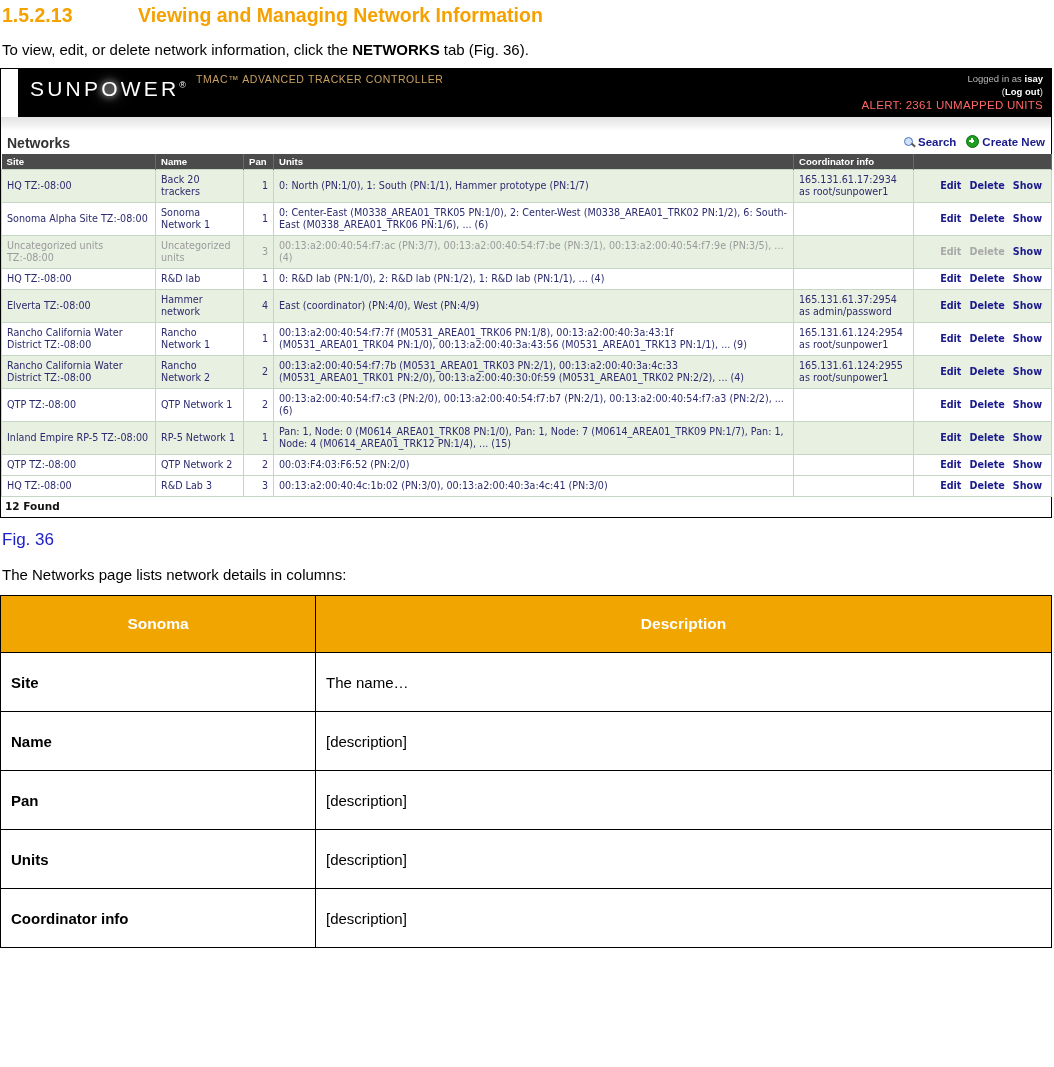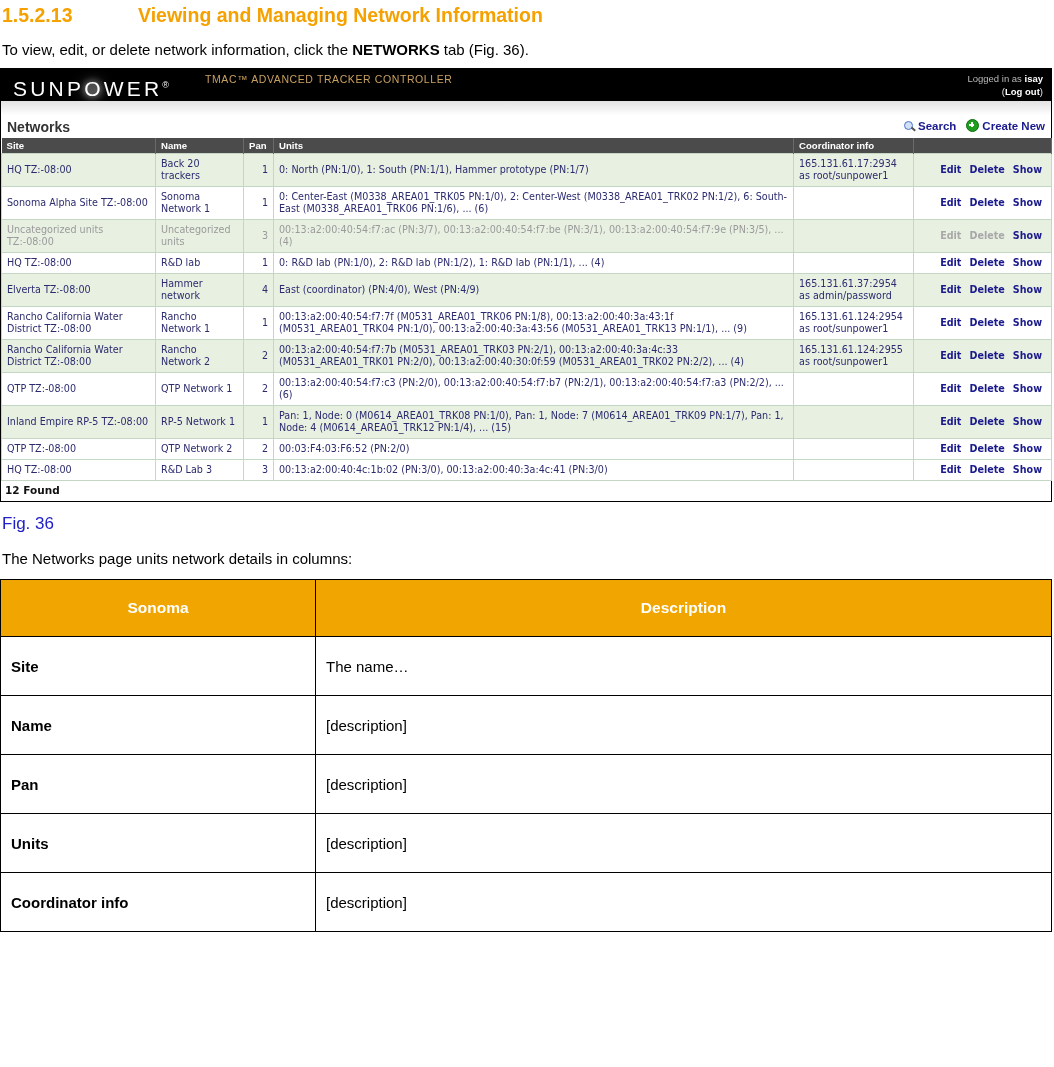--- a/index.html
+++ b/index.html
@@ -54,23 +54,24 @@
     border: 1px solid #000;
     width: 1052px;
     box-sizing: border-box;
     background: #fff;
     font-size: 10px;
   }
 
   
   .app-header {
     background: #000000;
-    height: 32px;
+    height: 48px;
     position: relative;
     overflow: hidden;
+    margin-left: 17px;
   }
   .logo {
     position: absolute;
     left: 12px;
     top: 8px;
     color: #ffffff;
     font-size: 21px;
     letter-spacing: 3.2px;
     font-family: "Liberation Sans", sans-serif;
     font-weight: 300;
@@ -81,21 +82,21 @@
     color: #fff;
     text-shadow: 0 0 7px #fff, 0 0 14px #bbb;
   }
   .logo .reg {
     font-size: 9px;
     vertical-align: super;
     letter-spacing: 0;
   }
   .app-title {
     position: absolute;
-    left: 204px;
+    left: 178px;
     top: 4px;
     color: #C8A060;
     font-size: 10.5px;
     letter-spacing: 0.6px;
     font-family: "Liberation Sans", sans-serif;
   }
   .tabs {
     position: absolute;
     left: 186px;
     top: 23px;
@@ -430,21 +431,21 @@
           <td class="ops"><a href="#" class="">Edit</a><a href="#" class="">Delete</a><a href="#" class="">Show</a></td>
         </tr>
       </tbody>
   </table>
 
   <div class="found">12 Found</div>
 </div>
 
 <div class="fig-caption">Fig. 36</div>
 
-<div class="doc-para2">The Networks page units network details in columns:</div>
+<div class="doc-para2">The Networks page lists network details in columns:</div>
 
 <table class="desctable">
   <thead>
     <tr>
       <th class="c1">Sonoma</th>
       <th>Description</th>
     </tr>
   </thead>
   <tbody>
       <tr>

